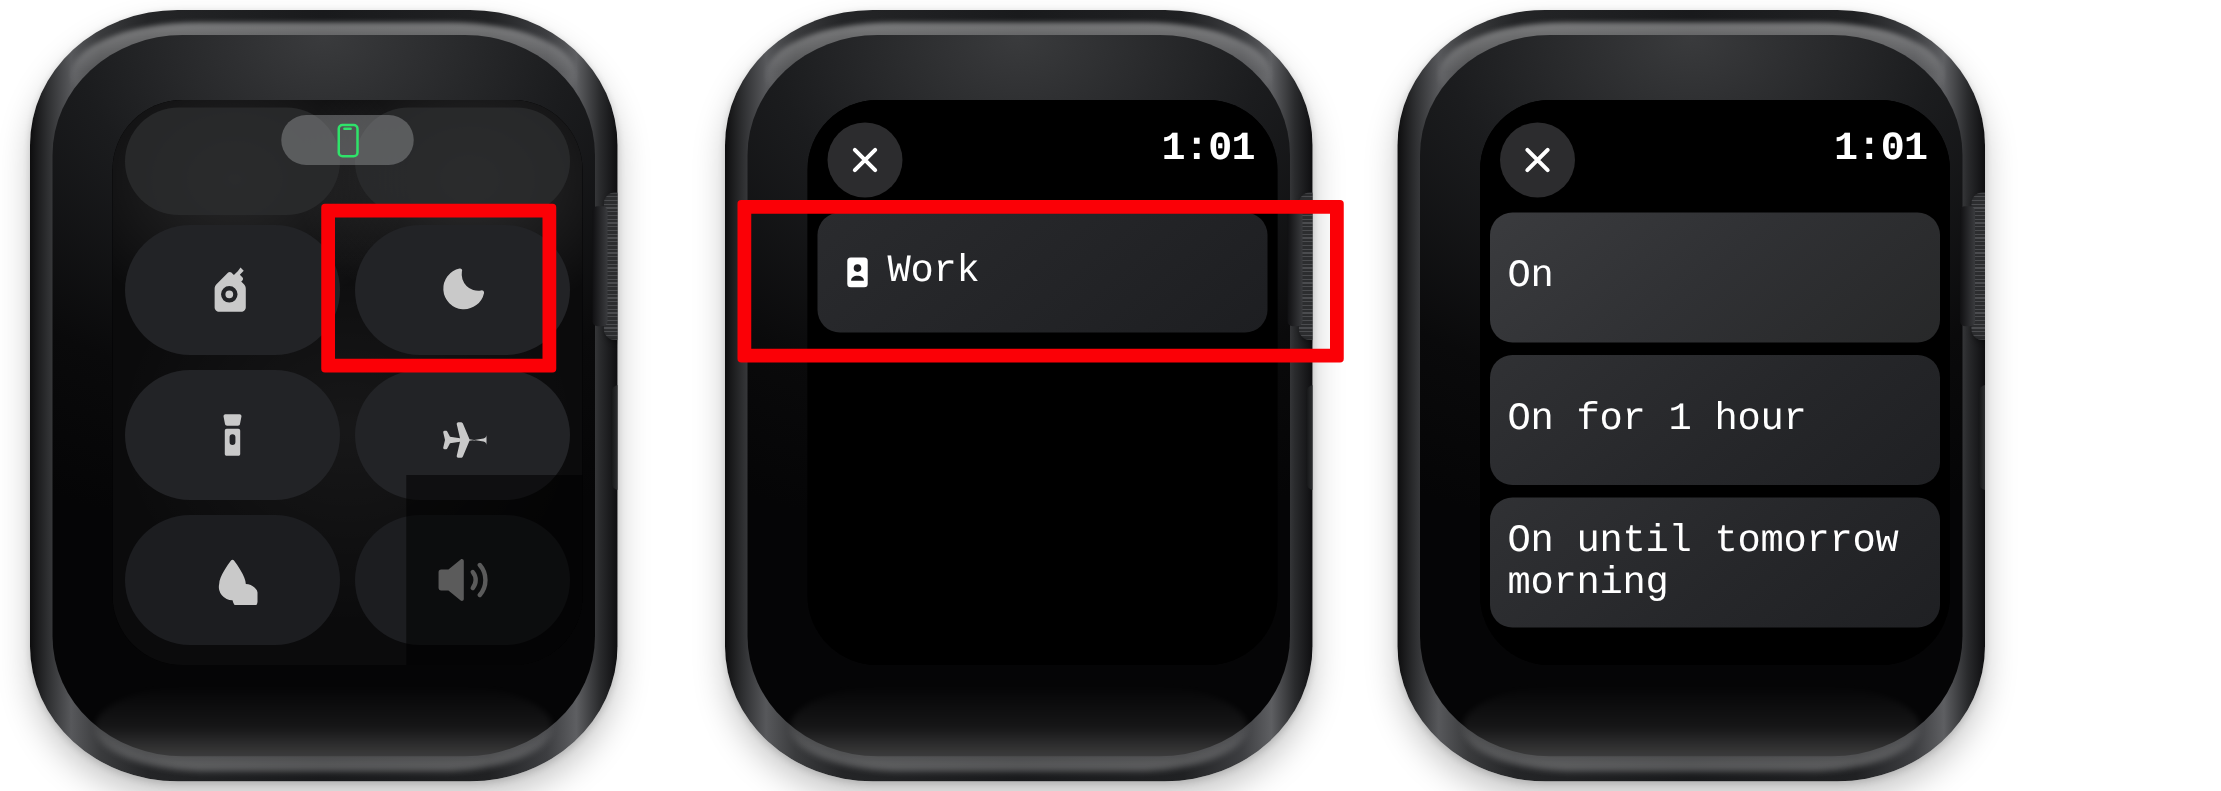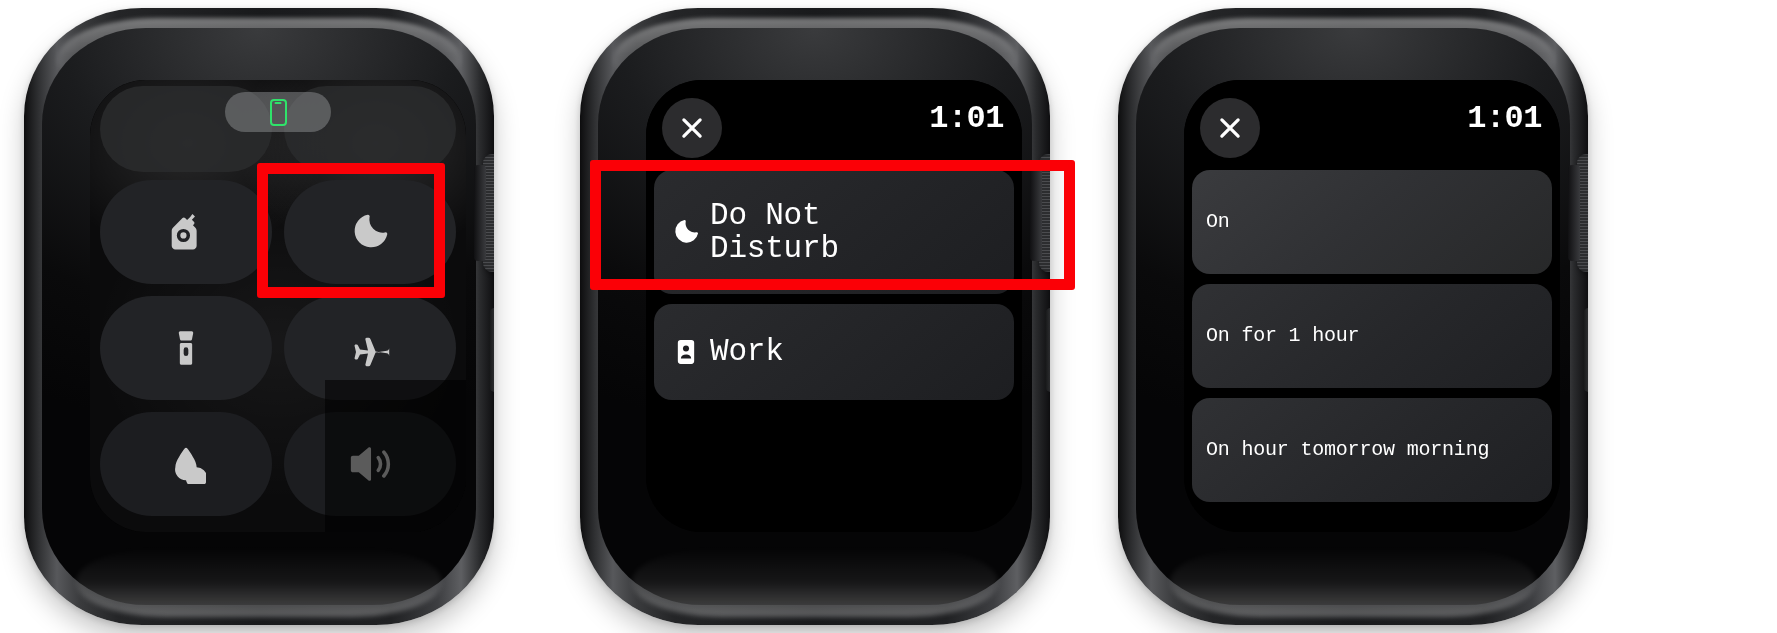--- a/index.html
+++ b/index.html
@@ -247,21 +247,21 @@
     background:linear-gradient(140deg,#303134 0%, #26272a 55%, #1f2023 100%);
     margin-bottom:10px;
     display:flex;
     align-items:center;
     padding:0 14px;
     color:#fff;
     min-height:104px;
   }
   .row3.first { background:linear-gradient(140deg,#3a3b3e 0%, #303134 48%, #272829 100%); }
   .row3-lb {
-    font-size:20px;
+    font-size:31px;
     line-height:1.08;
     font-weight:400;
     letter-spacing:-0.2px;
   }
 
   
   .redbox {
     position:absolute;
     border:11px solid #fb0006;
     border-radius:3px;
@@ -353,31 +353,20 @@
               <div class="close-btn">
                 <svg width="30" height="30" viewBox="0 0 24 24">
                   <path d="M5.5 5.5 L18.5 18.5 M18.5 5.5 L5.5 18.5" stroke-width="2.6" stroke-linecap="round" fill="none"></path>
                 </svg>
               </div>
               <div class="clock">1:01</div>
             </div>
 
             <div class="rows">
 
-              <div class="row tall">
-                <span class="row-ic">
-                  <svg width="32" height="32" viewBox="0 0 24 24">
-                    <path d="M21 13.2A8.6 8.6 0 1110.8 3a0.9 0.9 0 01.95 1.3A6.9 6.9 0 0019.7 12.25 0.9 0.9 0 0121 13.2z"></path>
-                  </svg>
-                </span>
-                <span class="row-lb">
-                  <span>Do Not</span><br>
-                  <span>Disturb</span>
-                </span>
-              </div>
 
 
               <div class="row">
                 <span class="row-ic">
                   <svg width="28" height="28" viewBox="0 0 24 24">
                     <rect x="5" y="1.8" width="14" height="20.4" rx="2.4"></rect>
                     <circle cx="12" cy="9" r="2.6" fill="#1d1e21"></circle>
                     <path d="M7.6 17.6c0-2.2 2-3.4 4.4-3.4s4.4 1.2 4.4 3.4z" fill="#1d1e21"></path>
                   </svg>
                 </span>
@@ -410,21 +399,21 @@
             </div>
 
             <div class="rows3">
               <div class="row3 first">
                 <span class="row3-lb">On</span>
               </div>
               <div class="row3">
                 <span class="row3-lb">On for 1 hour</span>
               </div>
               <div class="row3">
-                <span class="row3-lb">On hour tomorrow morning</span>
+                <span class="row3-lb">On until tomorrow morning</span>
               </div>
             </div>
 
           </div>
         </div>
       </div>
       <div class="crown"></div>
       <div class="side-btn"></div>
     </div>
   </div>

